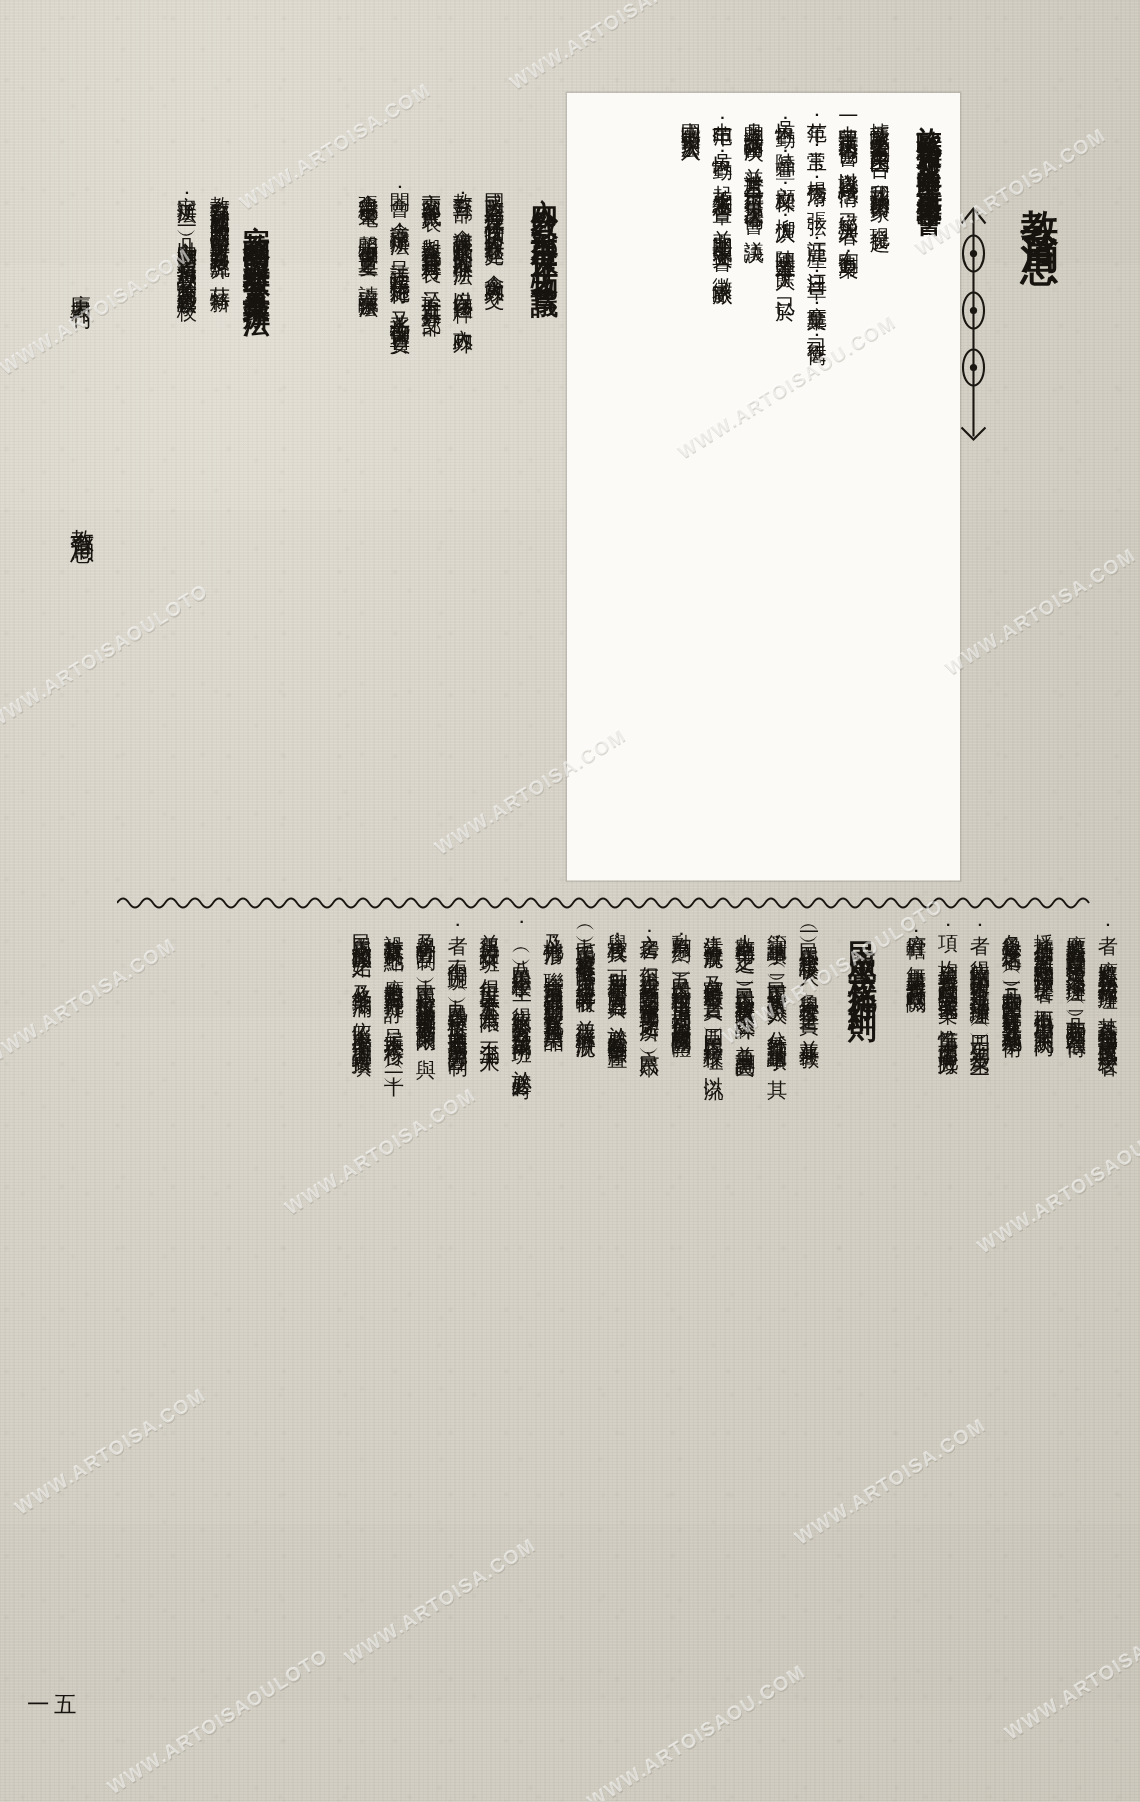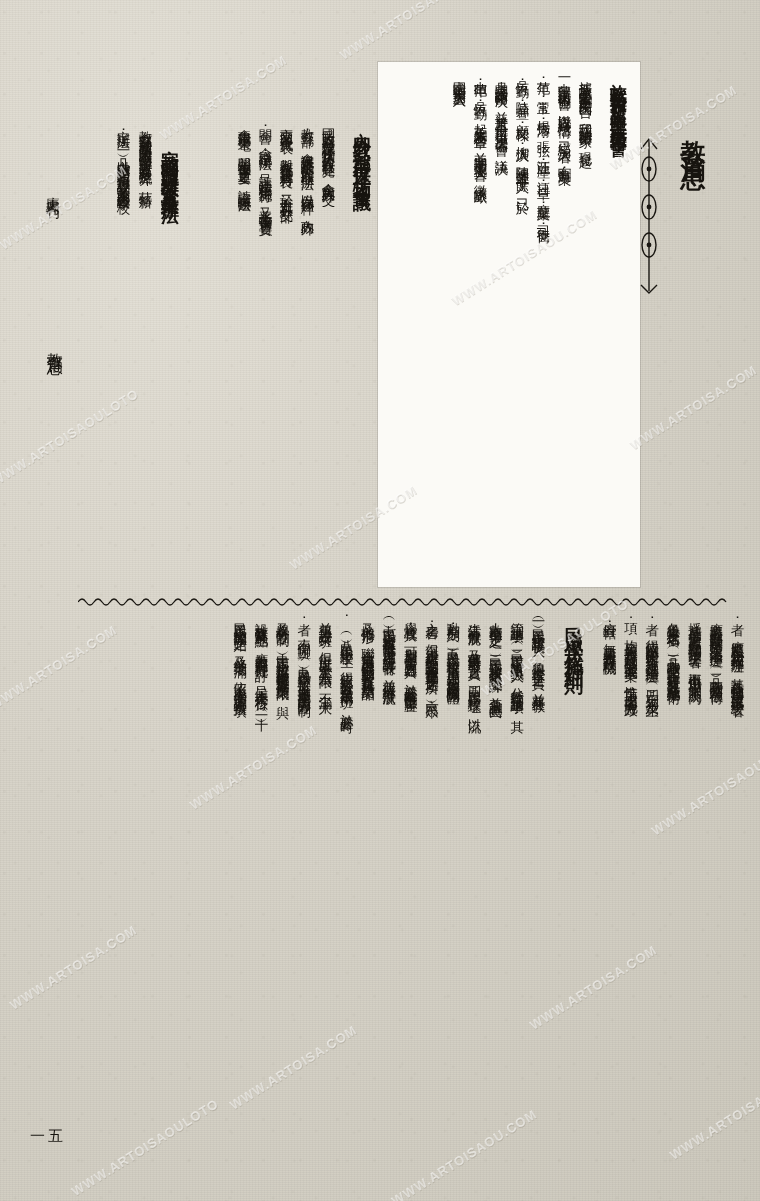--- a/index.html
+++ b/index.html
@@ -114,21 +114,21 @@
   
   #lower{
     position:absolute; left:18px; top:612px; right:14px; height:560px;
     display:flex; flex-direction:row-reverse; font-size:13.5px;
   }
   #lower .col{ width:21.3px; }
   #lower .head{
     font-size:19px;font-weight:700;letter-spacing:7px;width:30px;
   }
   #pagenum{
-    position:absolute; left:30px; bottom:55px;
+    position:absolute; left:18px; bottom:55px;
     font-size:15px; letter-spacing:3px;
   }
   .spacer{width:10px;}
 </style>
 </head>
 <body>
 
 <div class="paper"></div>
 <div class="noise"></div>
 

